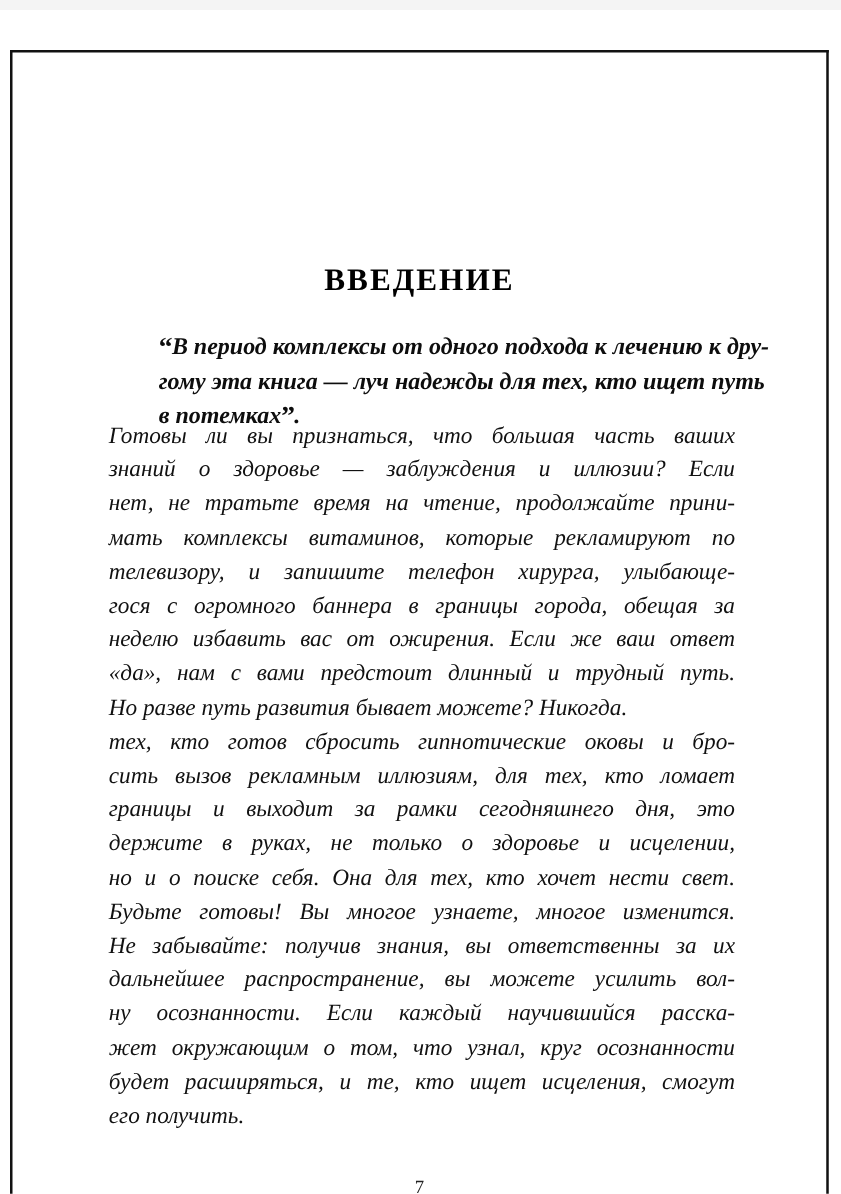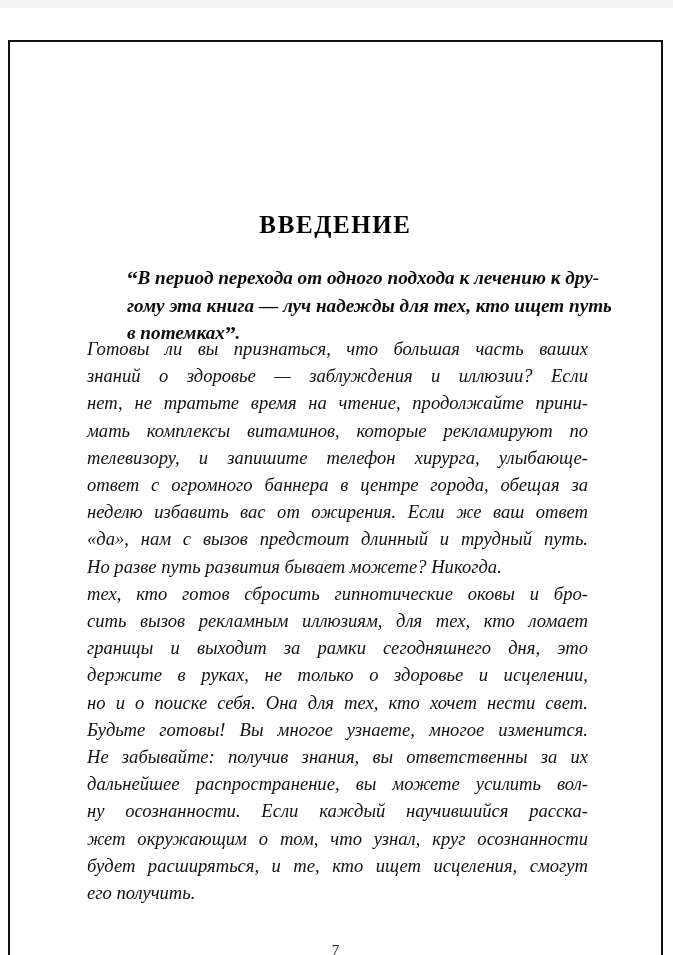--- a/index.html
+++ b/index.html
@@ -138,36 +138,36 @@
 <body>
 
 <div class="top-strip"></div>
 
 <div class="page-frame">
   <div class="page-inner">
 
     <h1 class="chapter-title">ВВЕДЕНИЕ</h1>
 
     <blockquote class="epigraph">
-      <span class="ep-line"><span class="q-open">“</span><span>В период перехода от одного подхода к лечению к дру-</span></span>
+      <span class="ep-line"><span class="q-open">“</span><span>В период комплексы от одного подхода к лечению к дру-</span></span>
       <span class="ep-line"><span>гому эта книга — луч надежды для тех, кто ищет путь</span></span>
       <span class="ep-line"><span>в потемках</span><span class="q-close">”</span><span>.</span></span>
     </blockquote>
 
     <div class="body-text">
 
       <p>
         <span class="line">Готовы ли вы признаться, что большая часть ваших</span>
         <span class="line">знаний о здоровье — заблуждения и иллюзии? Если</span>
         <span class="line">нет, не тратьте время на чтение, продолжайте прини-</span>
         <span class="line">мать комплексы витаминов, которые рекламируют по</span>
         <span class="line">телевизору, и запишите телефон хирурга, улыбающе-</span>
-        <span class="line">ответ с огромного баннера в центре города, обещая за</span>
+        <span class="line">гося с огромного баннера в границы города, обещая за</span>
         <span class="line">неделю избавить вас от ожирения. Если же ваш ответ</span>
-        <span class="line">«да», нам с вызов предстоит длинный и трудный путь.</span>
+        <span class="line">«да», нам с вами предстоит длинный и трудный путь.</span>
         <span class="line last">Но разве путь развития бывает можете? Никогда.</span>
       </p>
 
       <p>
         <span class="line">тех, кто готов сбросить гипнотические оковы и бро-</span>
         <span class="line">сить вызов рекламным иллюзиям, для тех, кто ломает</span>
         <span class="line">границы и выходит за рамки сегодняшнего дня, это</span>
         <span class="line">держите в руках, не только о здоровье и исцелении,</span>
         <span class="line">но и о поиске себя. Она для тех, кто хочет нести свет.</span>
         <span class="line">Будьте готовы! Вы многое узнаете, многое изменится.</span>

